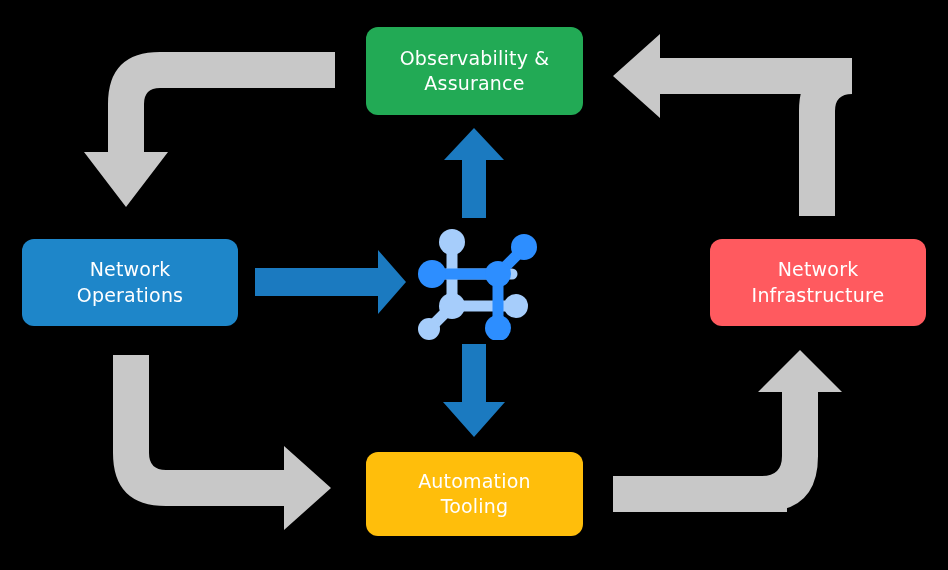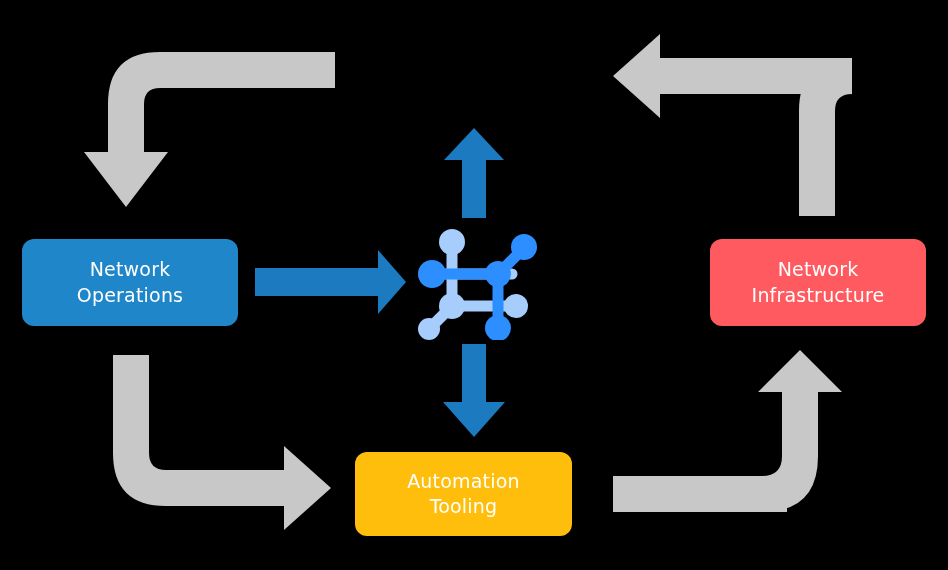--- a/index.html
+++ b/index.html
@@ -49,21 +49,21 @@
   #box-observability {
     left: 366px;  top: 27px;  width: 217px; height: 88px;
   }
   #box-network-operations {
     left: 22px;   top: 239px; width: 216px; height: 87px;
   }
   #box-network-infrastructure {
     left: 710px;  top: 239px; width: 216px; height: 87px;
   }
   #box-automation-tooling {
-    left: 355px;  top: 452px; width: 217px; height: 84px;
+    left: 366px;  top: 452px; width: 217px; height: 84px;
   }
   #hub-icon {
     position: absolute;
     left: 418px;
     top: 222px;
     width: 120px;
     height: 118px;
     z-index: 3;
   }
 </style>
@@ -171,20 +171,24 @@
     </g>
 
     <g fill="#2d8eff">
       <circle cx="14" cy="52" r="14"></circle>
       <circle cx="80" cy="52" r="13"></circle>
       <circle cx="106" cy="25" r="13"></circle>
       <circle cx="80" cy="106" r="13"></circle>
     </g>
   </svg>
 
+  <div class="node-box" id="box-observability" style="background:#22aa55">
+    <span class="node-label">Observability &amp;
+Assurance</span>
+  </div>
 
   <div class="node-box" id="box-network-operations" style="background:#1e86c9">
     <span class="node-label">Network
 Operations</span>
   </div>
 
   <div class="node-box" id="box-network-infrastructure" style="background:#ff5a5f">
     <span class="node-label">Network
 Infrastructure</span>
   </div>

